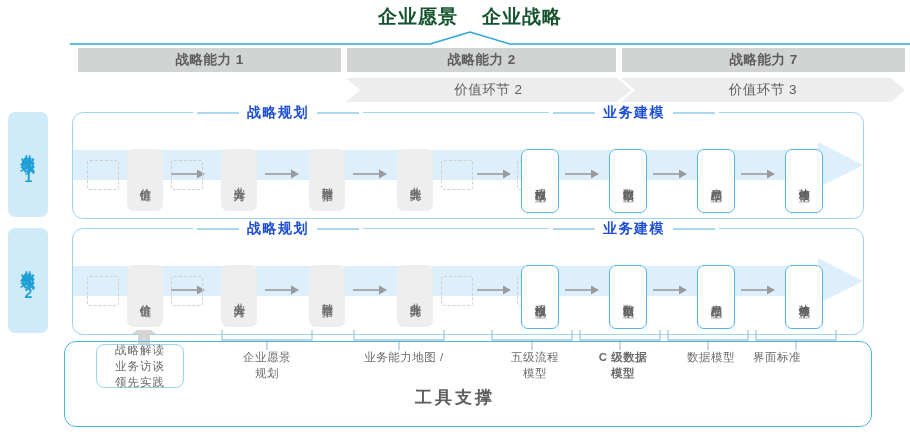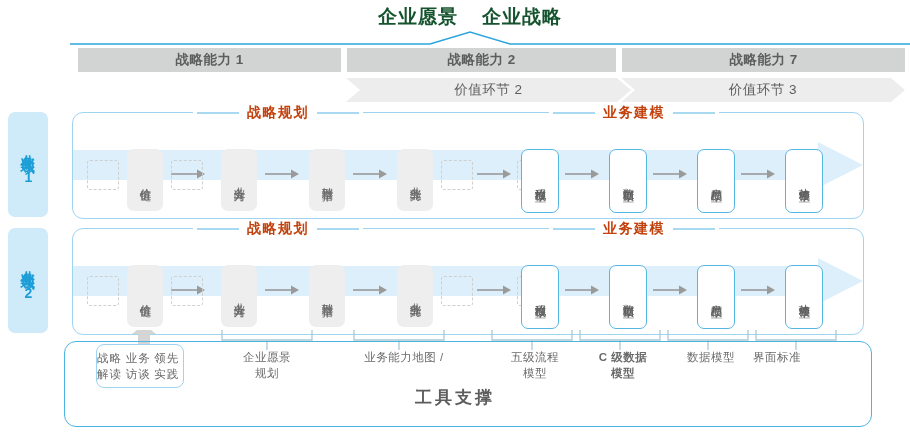--- a/index.html
+++ b/index.html
@@ -66,21 +66,21 @@
 
   
   .band{position:absolute;left:0;top:29px;height:46px;width:790px;}
 
   
   .sec-head{
     position:absolute;top:-9px;display:flex;align-items:center;gap:8px;
     background:#ffffff;padding:0 4px;
   }
   .sec-head .rule{width:42px;height:1.4px;background:#a9d9f0;}
-  .sec-head .txt{font-size:14px;font-weight:bold;color:#c2410c;letter-spacing:1.5px;white-space:nowrap;}
+  .sec-head .txt{font-size:14px;font-weight:bold;color:#1d4ed8;letter-spacing:1.5px;white-space:nowrap;}
   .sh-plan{left:120px;}
   .sh-model{left:476px;}
 
   
   .node{
     position:absolute;top:36px;width:36px;height:62px;border-radius:7px;
     display:flex;align-items:center;justify-content:center;
   }
   .node .ntxt{
     writing-mode:vertical-rl;text-orientation:upright;
@@ -100,21 +100,21 @@
   .arrow{position:absolute;top:55px;width:36px;height:12px;}
 
   
   .conn-svg{position:absolute;left:72px;top:330px;width:790px;height:24px;}
   .tool-lbl{
     position:absolute;text-align:center;font-size:11.5px;color:#6b6b6b;
     line-height:1.35;letter-spacing:.5px;
   }
   .tool-box{
     position:absolute;border:1.3px solid #9ed4ee;border-radius:8px;background:#fff;
-    display:flex;flex-direction:row;align-items:center;justify-content:center;
+    display:flex;flex-direction:column;align-items:center;justify-content:center;
     font-size:11.5px;color:#6b6b6b;line-height:1.4;letter-spacing:1px;
   }
 
   
   .tool-frame{
     position:absolute;left:64px;top:341px;width:806px;height:84px;
     border:1.4px solid #4db3e0;border-radius:12px;background:transparent;
   }
   .tool-support-title{
     position:absolute;left:0;top:386px;width:910px;text-align:center;

